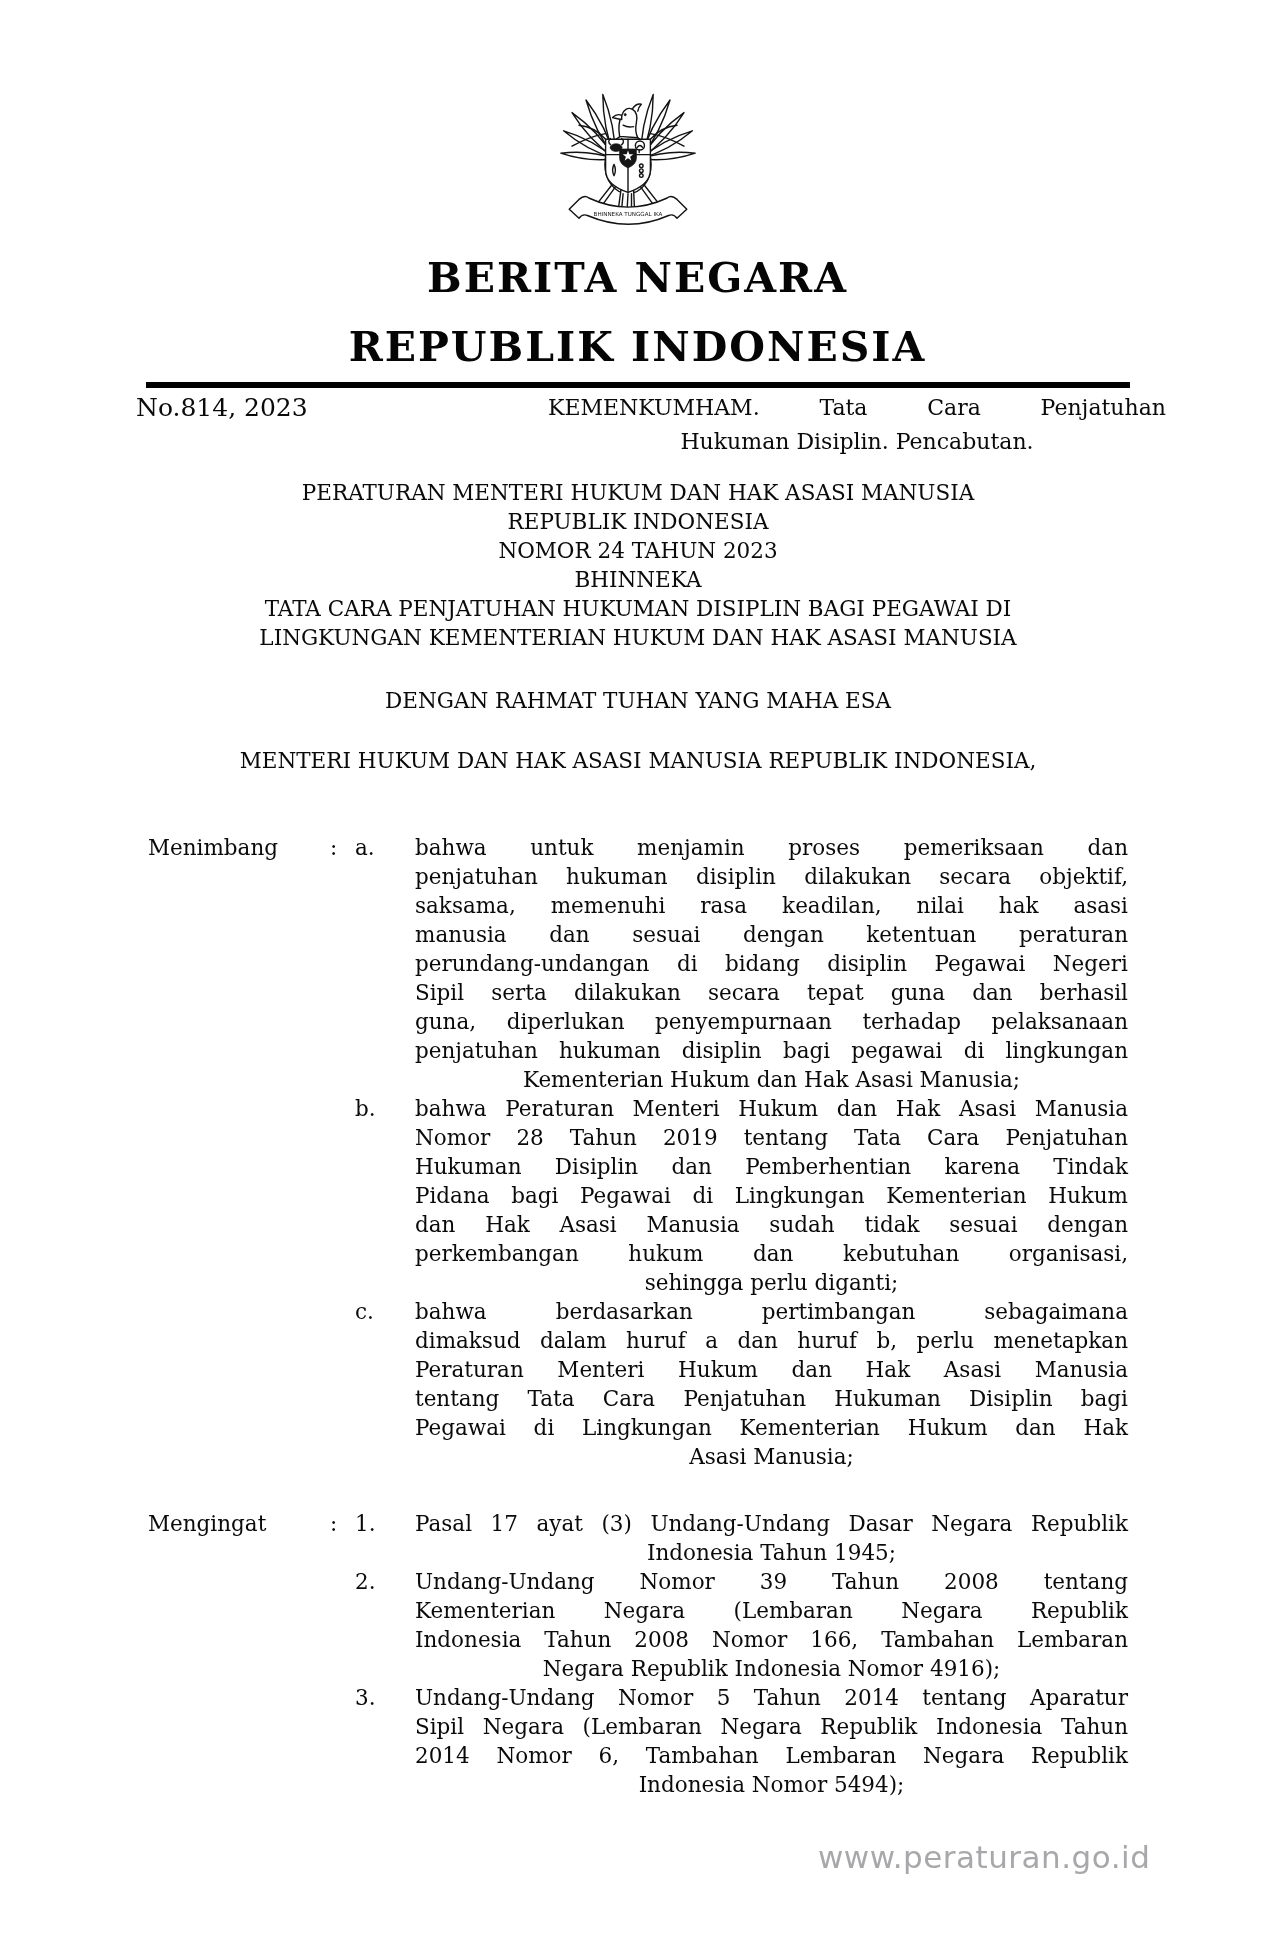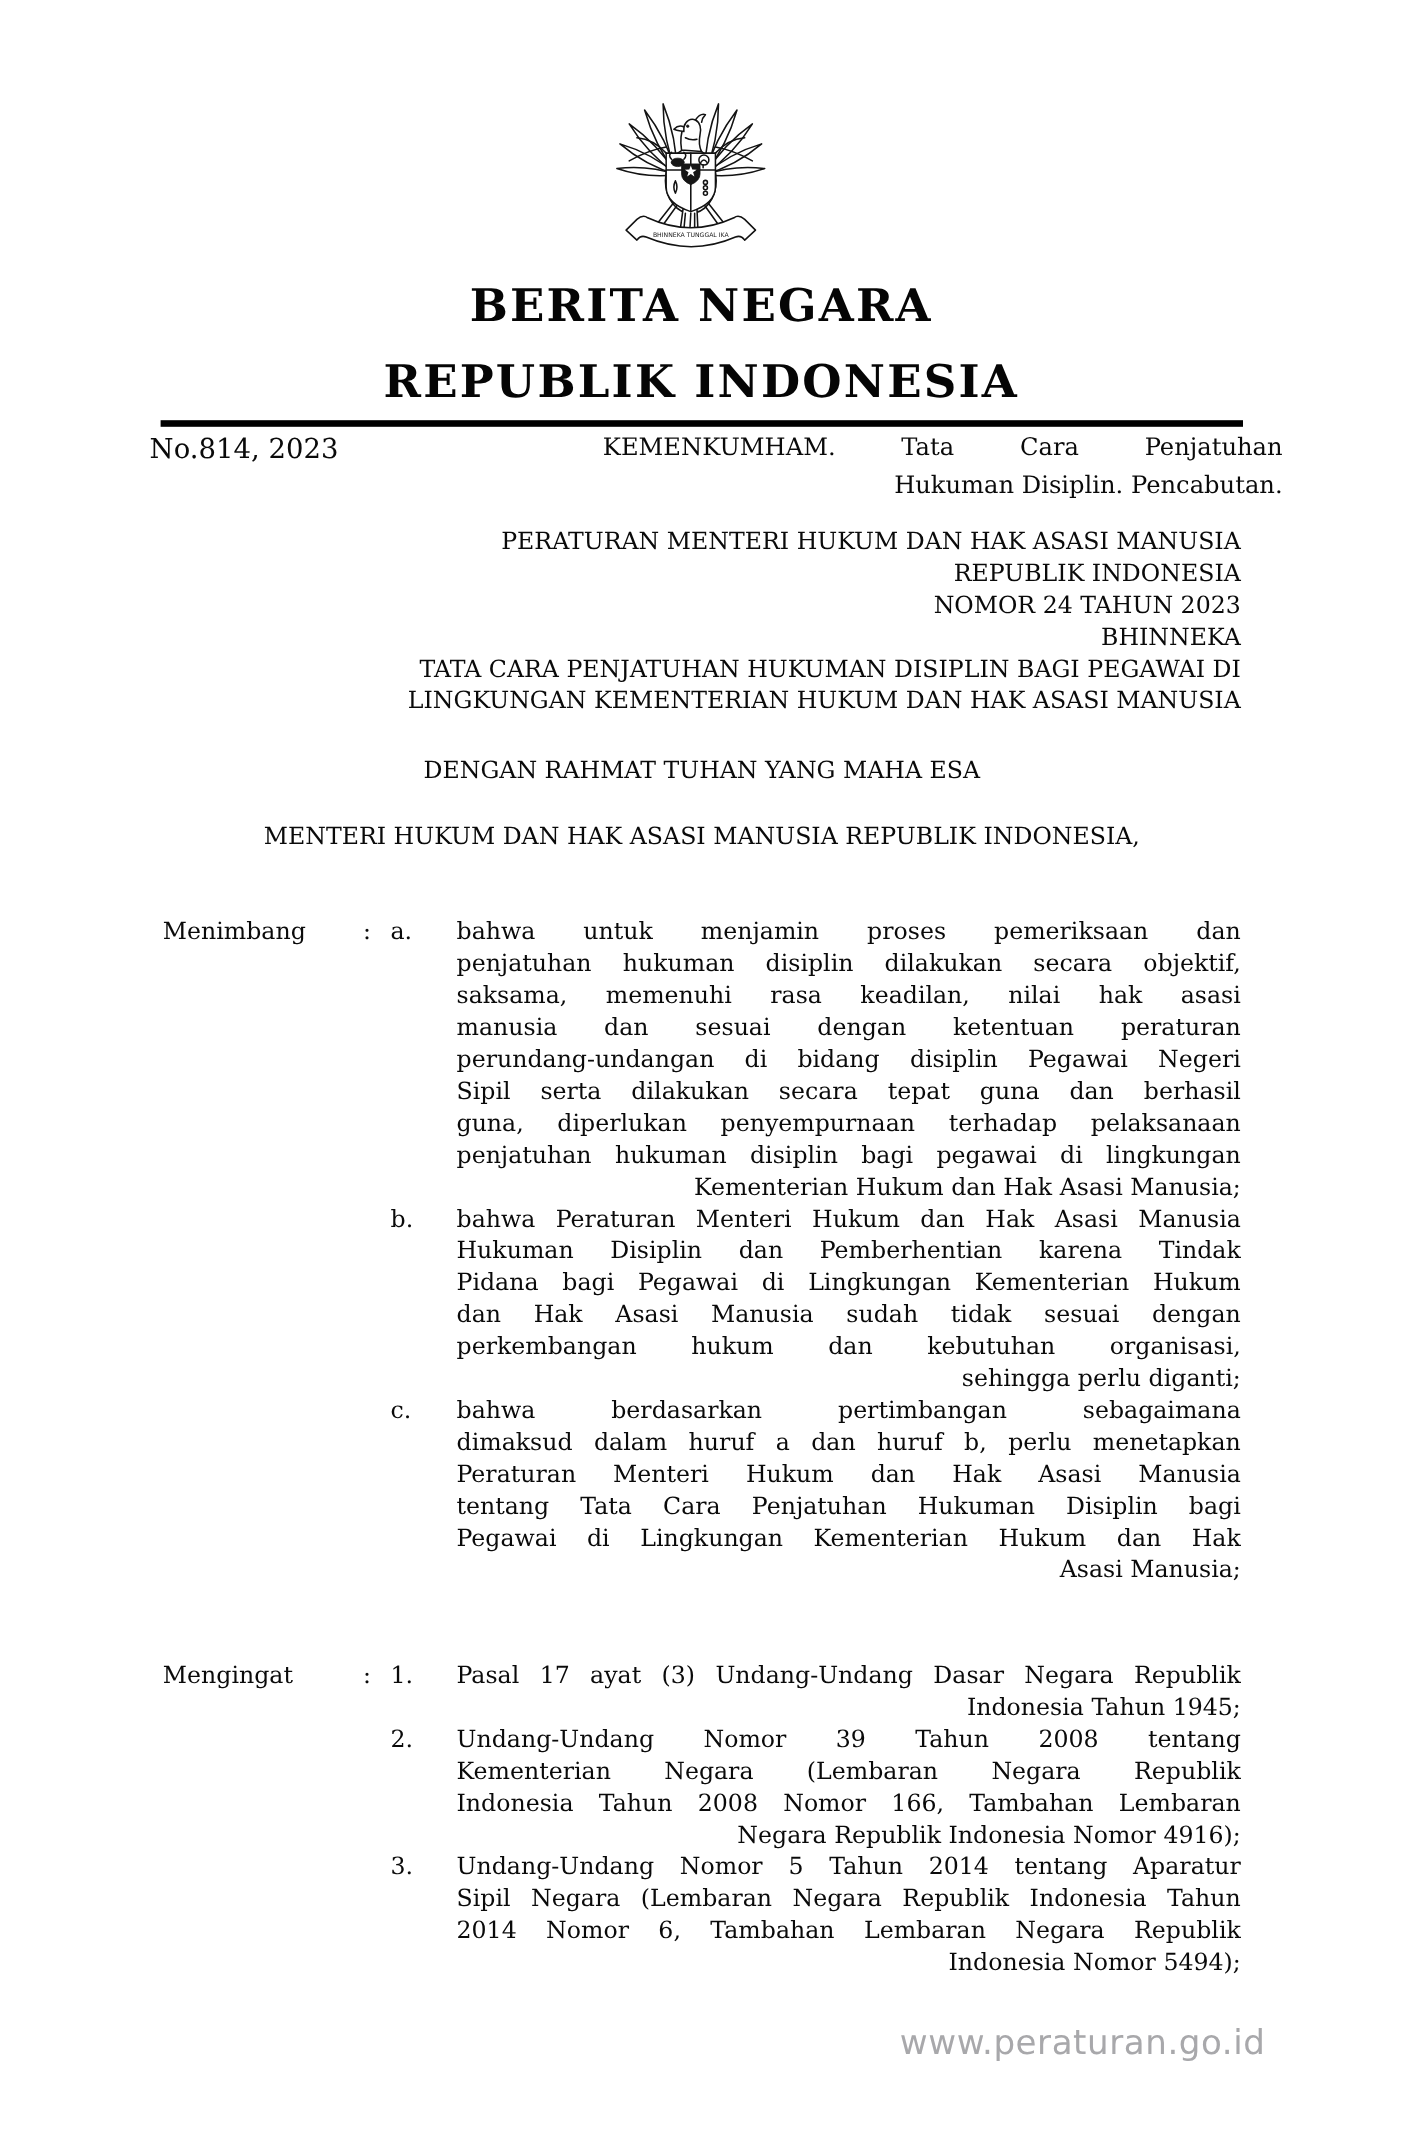--- a/index.html
+++ b/index.html
@@ -27,21 +27,21 @@
   
   .section{position:absolute;left:148px;width:980px;font-size:21.5px;line-height:29px;}
   .sec-menimbang{top:833px;}
   .sec-mengingat{top:1509px;}
   .sec-label{position:absolute;left:0;top:0;}
   .sec-colon{position:absolute;left:182px;top:0;}
   .sec-items{margin-left:207px;width:773px;}
   .item{position:relative;}
   .item-marker{position:absolute;left:0;top:0;}
   .item-body{margin-left:60px;width:713px;}
-  .tline{text-align:right;}
+  .tline{text-align:center;}
   .tline.fill{text-align:justify;text-align-last:justify;}
   
   .watermark{position:absolute;left:818px;top:1839px;width:310px;text-align:right;
     font-family:"DejaVu Sans","Liberation Sans",sans-serif;
     font-size:31px;color:#a8a8ab;letter-spacing:0.5px;}
   svg .ln{fill:none;stroke:#131313;stroke-width:2;stroke-linecap:round;stroke-linejoin:round;}
   svg .wh{fill:#ffffff;stroke:#131313;stroke-width:2;stroke-linejoin:round;}
   svg .bk{fill:#161616;stroke:#161616;stroke-width:1;}
 </style>
 </head>
@@ -154,20 +154,21 @@
             <div class="tline fill">Sipil serta dilakukan secara tepat guna dan berhasil</div>
             <div class="tline fill">guna, diperlukan penyempurnaan terhadap pelaksanaan</div>
             <div class="tline fill">penjatuhan hukuman disiplin bagi pegawai di lingkungan</div>
             <div class="tline">Kementerian Hukum dan Hak Asasi Manusia;</div>
           </div>
         </div>
         <div class="item">
           <span class="item-marker">b.</span>
           <div class="item-body">
             <div class="tline fill">bahwa Peraturan Menteri Hukum dan Hak Asasi Manusia</div>
+            <div class="tline fill">Nomor 28 Tahun 2019 tentang Tata Cara Penjatuhan</div>
             <div class="tline fill">Hukuman Disiplin dan Pemberhentian karena Tindak</div>
             <div class="tline fill">Pidana bagi Pegawai di Lingkungan Kementerian Hukum</div>
             <div class="tline fill">dan Hak Asasi Manusia sudah tidak sesuai dengan</div>
             <div class="tline fill">perkembangan hukum dan kebutuhan organisasi,</div>
             <div class="tline">sehingga perlu diganti;</div>
           </div>
         </div>
         <div class="item">
           <span class="item-marker">c.</span>
           <div class="item-body">

